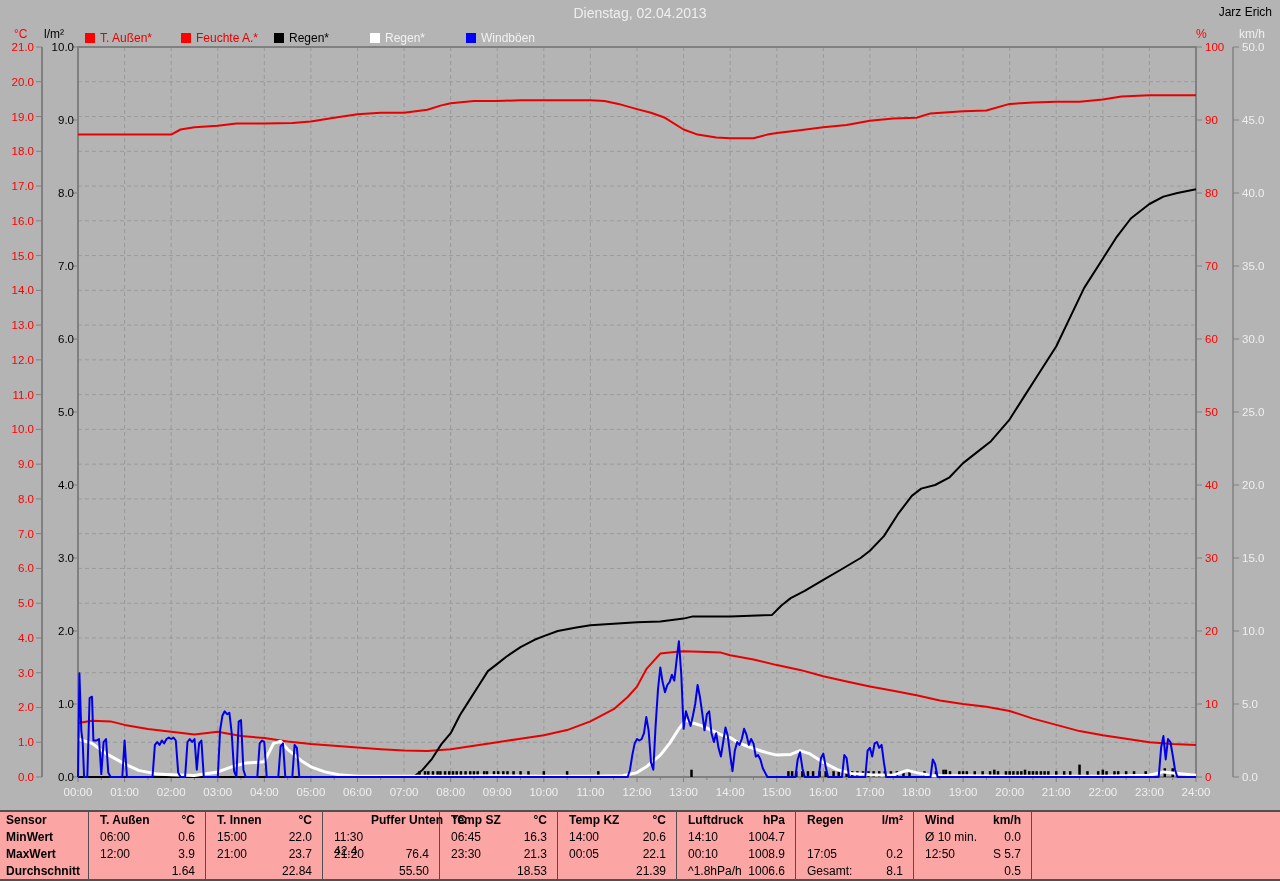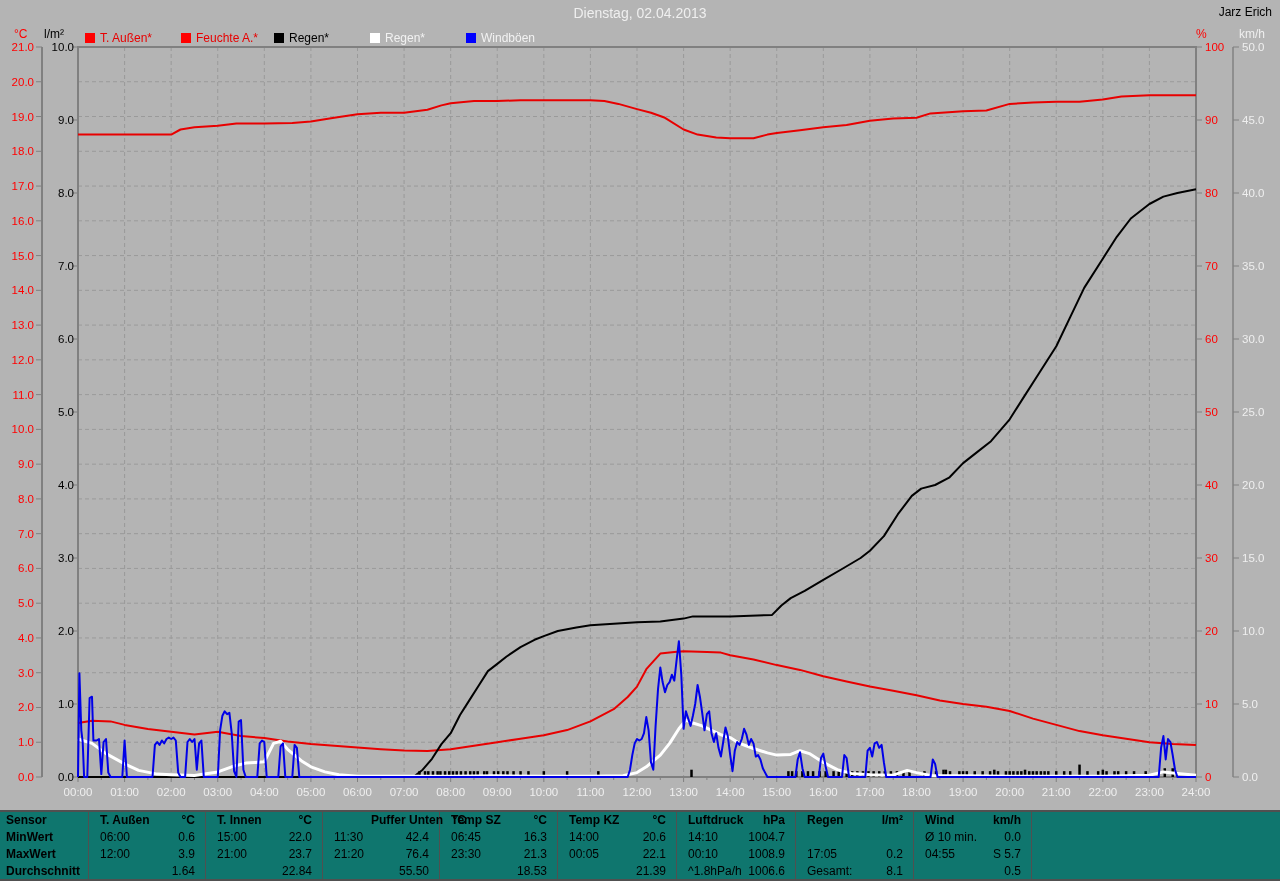--- a/index.html
+++ b/index.html
@@ -9,21 +9,21 @@
   .title{top:5px;left:0;width:1280px;text-align:center;color:#efefef;font-size:14px;}
   .author{top:5px;right:8px;color:#000000;font-size:12px;}
   .unit{font-size:12px;top:27px;}
   .unit-c{left:14px;color:#ff0000;}
   .unit-lm2{left:44px;color:#000;}
   .unit-pct{left:1196px;color:#ff0000;}
   .unit-kmh{left:1239px;color:#efefef;}
   .legend-item{top:31px;display:flex;align-items:center;font-size:12px;height:14px;}
   .legend-item .sq{width:10px;height:10px;margin-right:5px;display:inline-block;}
   #chart{position:absolute;top:0;left:0;}
-  #info-table{position:absolute;top:810px;left:0;width:1280px;height:71px;background:#0f766e;font-size:12px;color:#000;}
+  #info-table{position:absolute;top:810px;left:0;width:1280px;height:71px;background:#fca5a5;font-size:12px;color:#000;}
   .tbl-line{position:absolute;background:#505050;}
   .tbl-cell{position:absolute;display:flex;justify-content:space-between;white-space:nowrap;}
   .bold{font-weight:bold;}
 </style>
 </head>
 <body>
 
 <div class="screen">
 
   <svg id="chart" width="1280" height="810">
@@ -429,21 +429,21 @@
         <span>23.7</span>
       </div>
       <div class="tbl-cell " style="left: 217px; top: 54px; width: 95px;">
         <span></span>
         <span>22.84</span>
       </div>
       <div class="tbl-cell bold" style="left: 334px; top: 3px; width: 95px; padding-left: 37px;">
         <span>Puffer Unten</span>
         <span>°C</span>
       </div>
-      <div class="tbl-cell " style="left: 334px; top: 20px; width: 95px;">
+      <div class="tbl-cell " style="left: 334px; top: 20px; width: 95px; flex-direction: column;">
         <span>11:30</span>
         <span>42.4</span>
       </div>
       <div class="tbl-cell " style="left: 334px; top: 37px; width: 95px;">
         <span>21:20</span>
         <span>76.4</span>
       </div>
       <div class="tbl-cell " style="left: 334px; top: 54px; width: 95px;">
         <span></span>
         <span>55.50</span>
@@ -514,21 +514,21 @@
       </div>
       <div class="tbl-cell bold" style="left: 925px; top: 3px; width: 96px;">
         <span>Wind</span>
         <span>km/h</span>
       </div>
       <div class="tbl-cell " style="left: 925px; top: 20px; width: 96px;">
         <span>Ø 10 min.</span>
         <span>0.0</span>
       </div>
       <div class="tbl-cell " style="left: 925px; top: 37px; width: 96px;">
-        <span>04:55</span>
+        <span>12:50</span>
         <span>S 5.7</span>
       </div>
       <div class="tbl-cell " style="left: 925px; top: 54px; width: 96px;">
         <span></span>
         <span>0.5</span>
       </div>
     </div>
 </div>
 
 </body></html>

